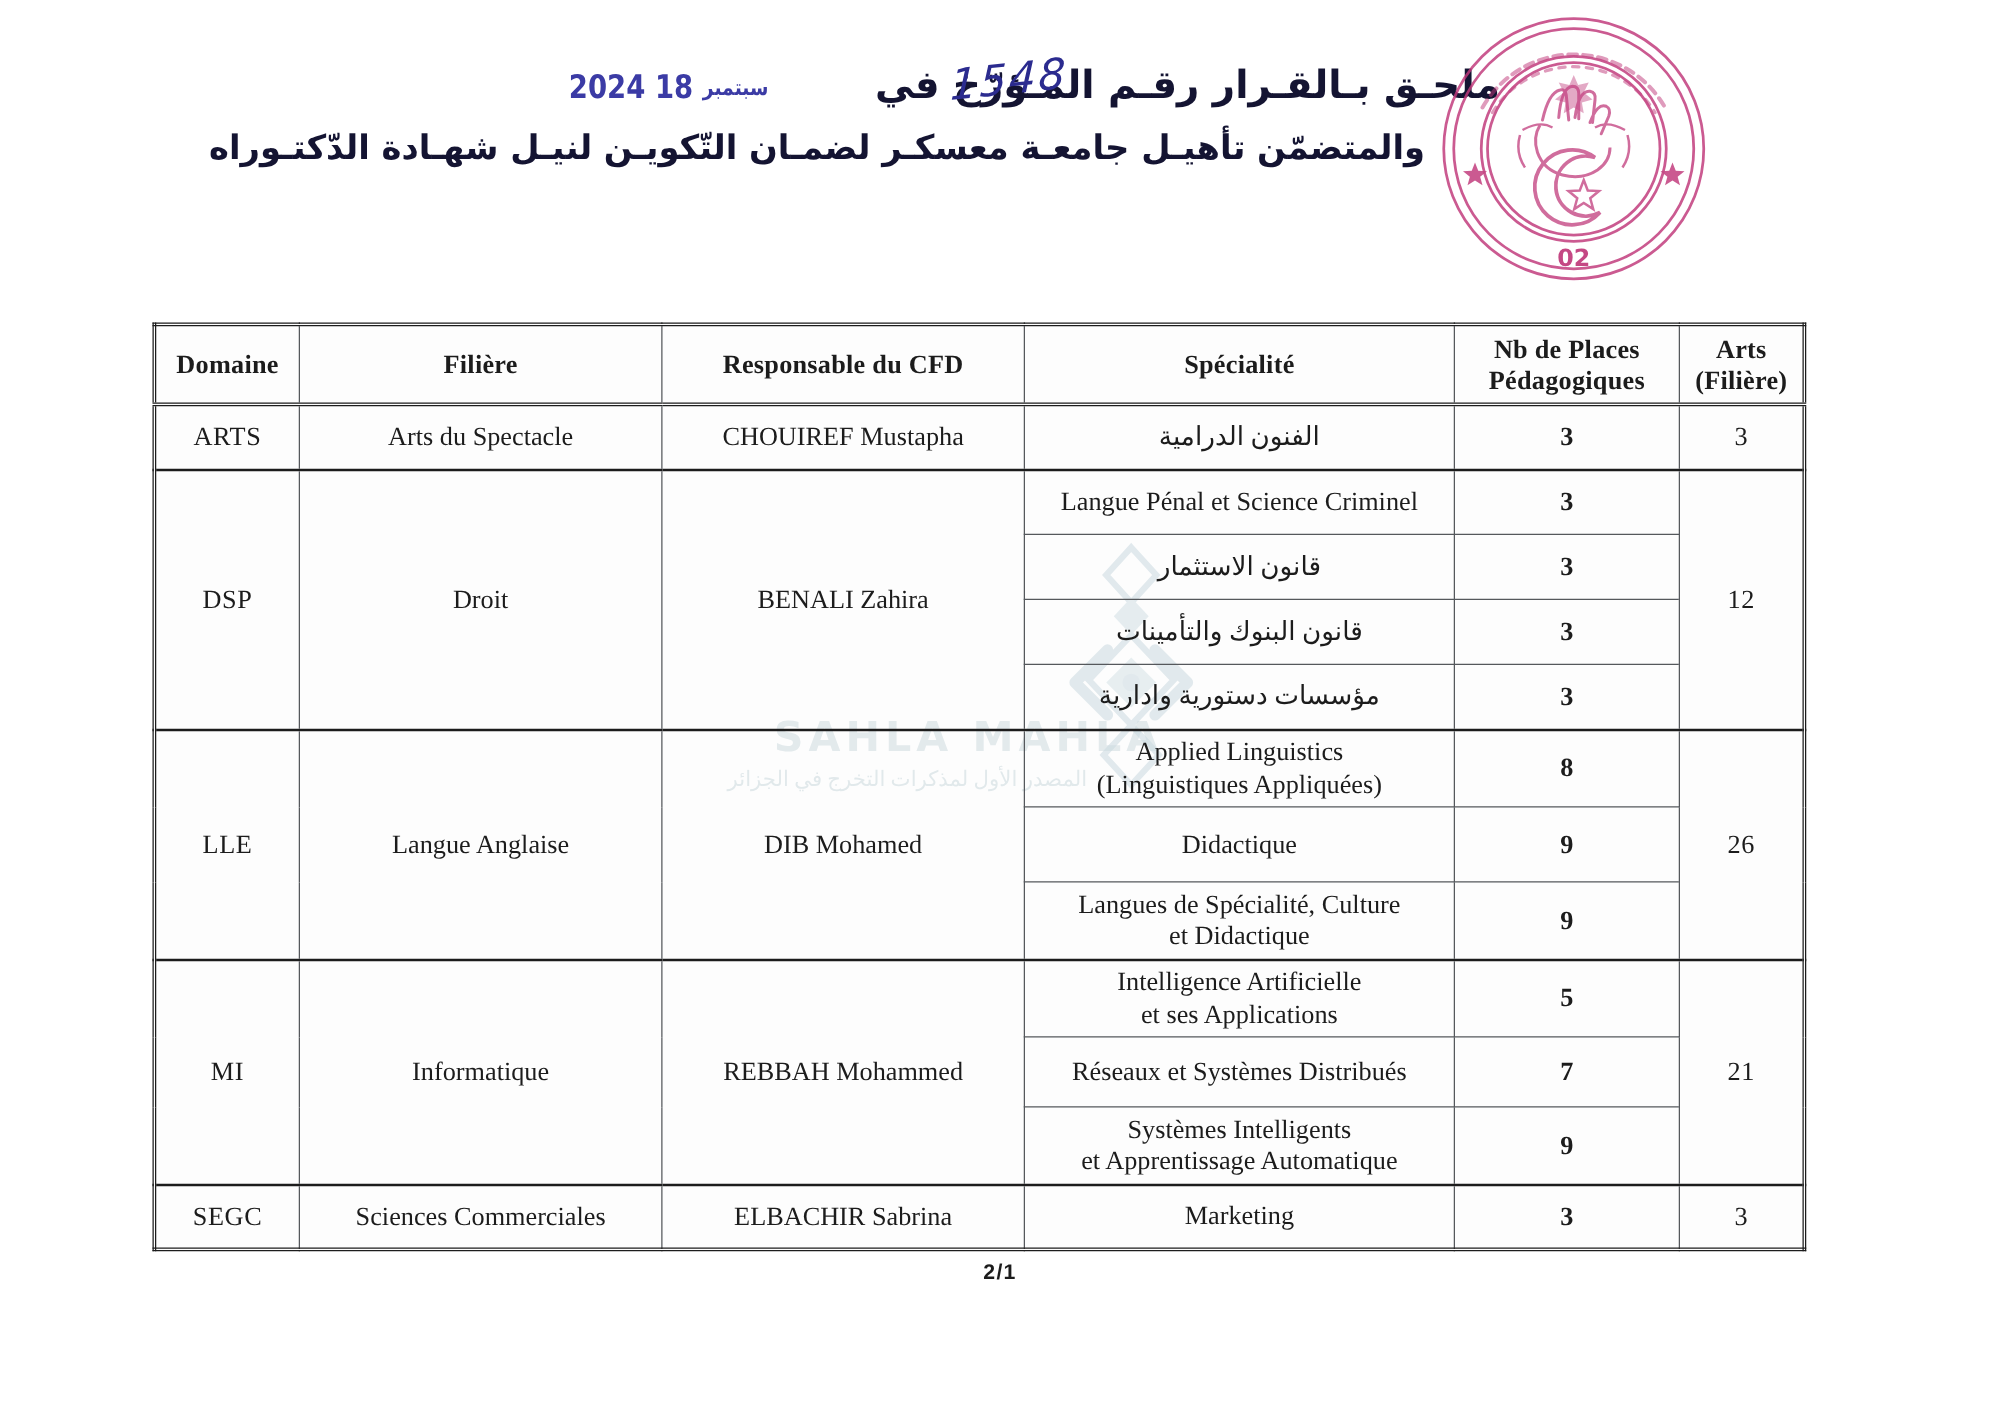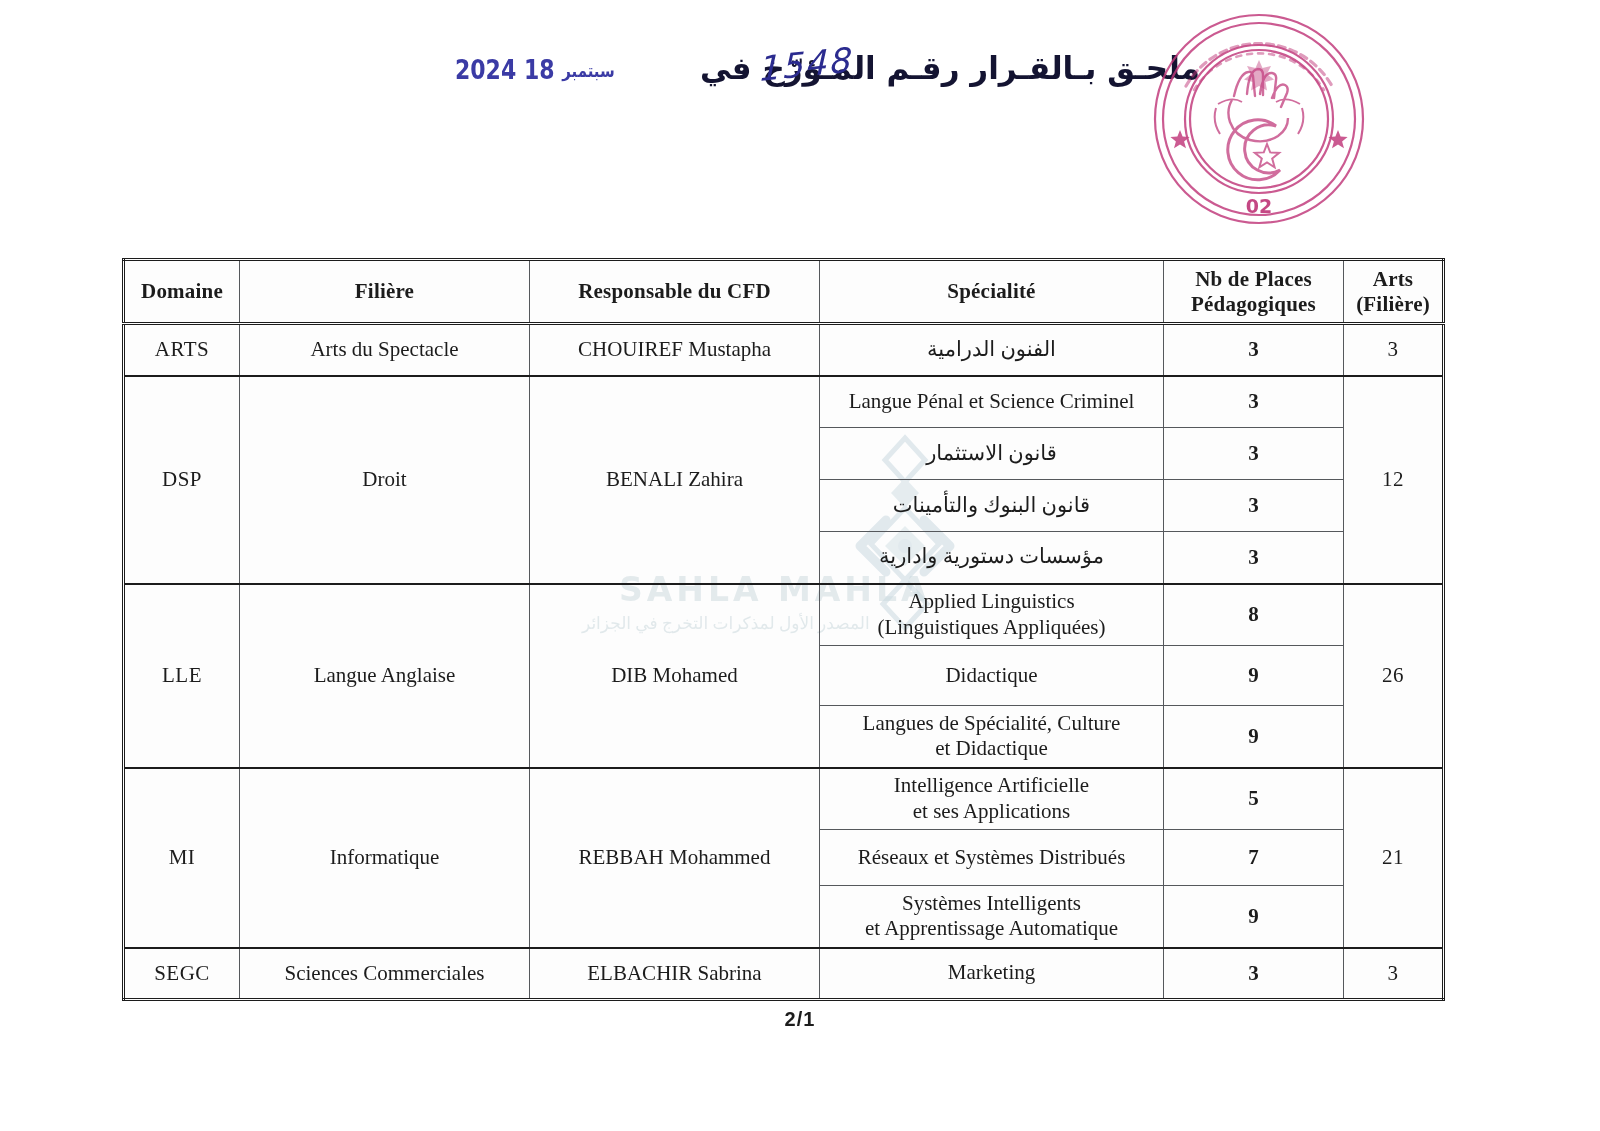--- a/index.html
+++ b/index.html
@@ -173,41 +173,42 @@
   .col-nb    { width: 180px; }
   .col-tot   { width: 100px; }
 
   .page-foot {
     position: absolute;
     top: 1008px;
     left: 0;
     width: 1600px;
     text-align: center;
     font-family: "Liberation Sans", "DejaVu Sans", sans-serif;
-    font-size: 20px;
+    font-size: 17px;
     font-weight: bold;
     color: #1c1c1c;
     letter-spacing: 1px;
   }
 </style>
 </head>
 <body>
 
 <div class="doc-header">
 
   <div class="hdr-line hdr-line-1">ملحـق بـالقـرار رقـم          المـؤرّخ في</div>
 
   <div class="hdr-num">1548</div>
 
   <div class="hdr-date">
     <span>2024</span>
     <span class="dmonth">سبتمبر</span>
     <span>18</span>
   </div>
 
+  <div class="hdr-line hdr-line-2">والمتضمّن تأهيـل جامعـة معسكـر لضمـان التّكويـن لنيـل شهـادة الدّكتـوراه</div>
 
   <svg class="seal" viewBox="0 0 222 222">
     <g fill="none" stroke="#c0397a" stroke-width="2.2" opacity="0.9">
       <circle cx="111" cy="111" r="104"></circle>
       <circle cx="111" cy="111" r="96"></circle>
       <circle cx="111" cy="111" r="74"></circle>
       <circle cx="111" cy="111" r="69"></circle>
     </g>
     <g fill="#c0397a" opacity="0.85">
       <path d="M111 52 l3.5 8 8.5 -2 -4 8 7 5.5 -8.5 2.5 1.5 8.5 -8 -4.5 -8 4.5 1.5 -8.5 -8.5 -2.5 7 -5.5 -4 -8 8.5 2z" opacity="0.55"></path>

